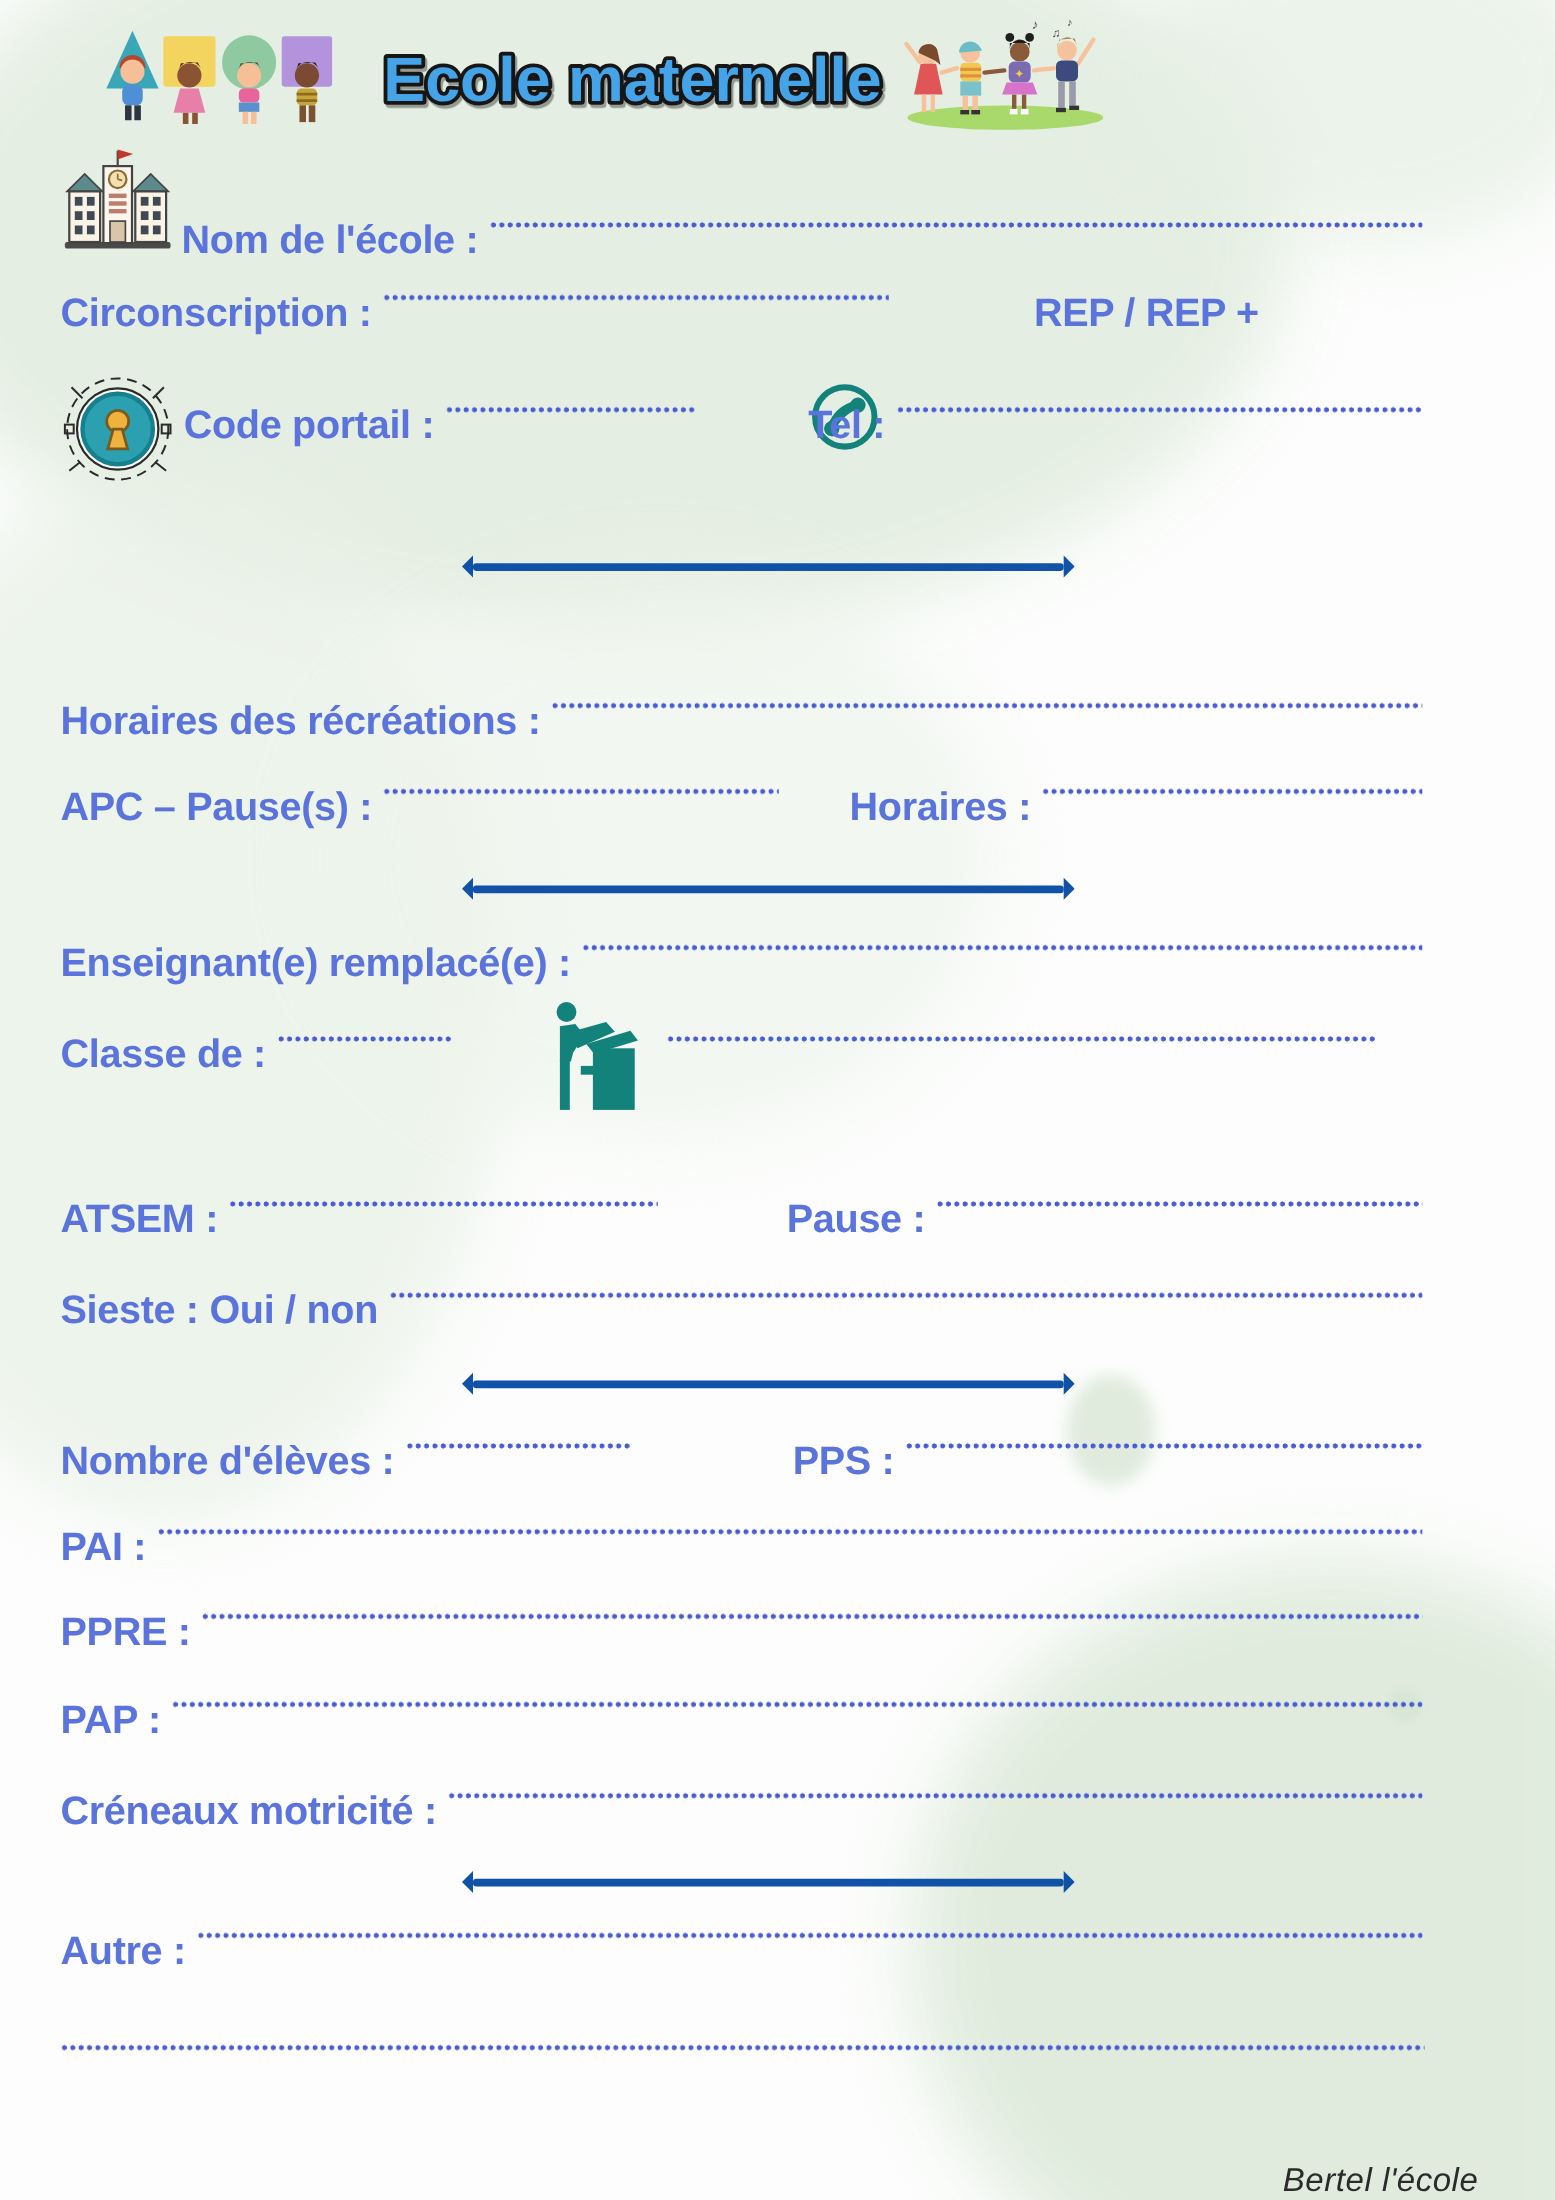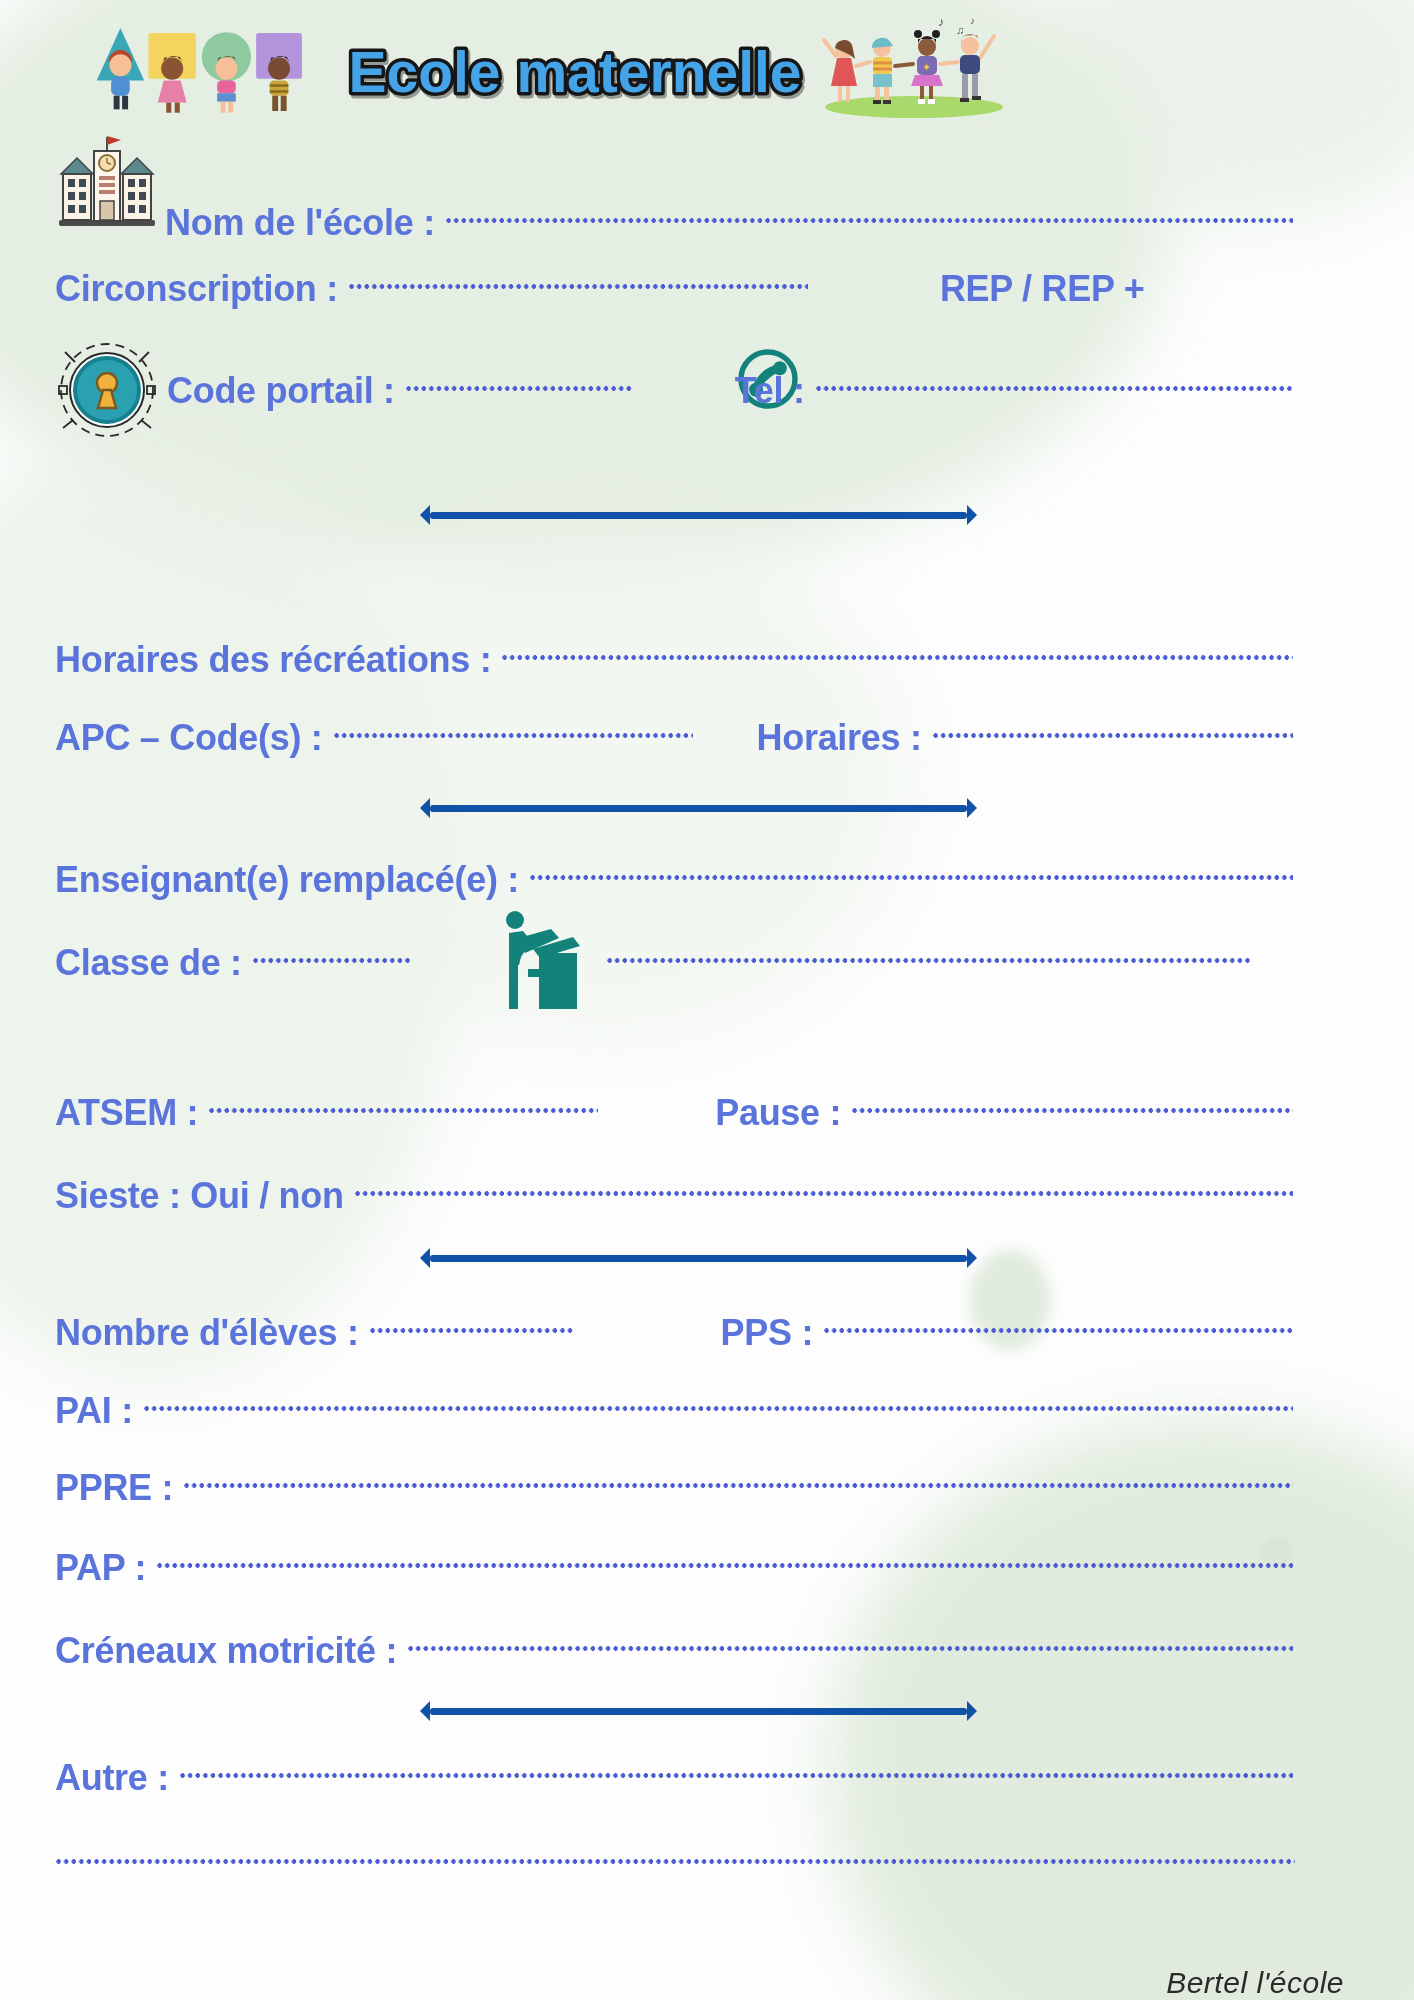--- a/index.html
+++ b/index.html
@@ -18,21 +18,21 @@
   .b7{left:1262px;top:1536px;width:30px;height:30px;background:#d8e6d5;filter:blur(3px);}
 
   .title-svg{position:absolute;left:345px;top:26px;filter:drop-shadow(2px 3px 0 rgba(0,0,0,0.35));}
   .illu{position:absolute;}
   .illu-left{left:95px;top:24px;}
   .illu-right{left:818px;top:14px;}
   .abs-icon{position:absolute;}
 
   .row{
     position:absolute;left:55px;width:1240px;height:46px;
-    display:flex;align-items:center;
+    display:flex;align-items:flex-start;
   }
   .lbl{
     font-size:36px;font-weight:bold;color:var(--label-blue,#5b74dc);
     line-height:1;white-space:nowrap;letter-spacing:-0.3px;
   }
   .leader{
     flex:1 1 auto;height:9px;margin:0 2px 5px 10px;
     background-image:radial-gradient(circle at 3.6px 4.5px,var(--dots-blue,#4a5cd4) 2.1px,transparent 2.5px);
     background-size:7.6px 9px;background-repeat:repeat-x;background-position:left center;
   }
@@ -246,21 +246,21 @@
     <polygon points="557,11 547,1 547,21" fill="var(--divider-blue,#0f52a8)"></polygon>
   </svg>
 
 
   <div class="row" style="top:637px">
     <span class="lbl">Horaires des récréations :</span>
     <span class="leader"></span>
   </div>
 
   <div class="row" style="top:715px">
-    <span class="lbl">APC – Code(s) :</span>
+    <span class="lbl">APC – Pause(s) :</span>
     <span class="leader f0" style="flex:0 0 360px"></span>
     <span class="sp" style="width:62px"></span>
     <span class="lbl">Horaires :</span>
     <span class="leader"></span>
   </div>
 
   <svg class="divider" style="top:797px" viewBox="0 0 557 22">
     <rect x="10" y="8" width="537" height="7" rx="3" fill="var(--divider-blue,#0f52a8)"></rect>
     <polygon points="0,11 10,1 10,21" fill="var(--divider-blue,#0f52a8)"></polygon>
     <polygon points="557,11 547,1 547,21" fill="var(--divider-blue,#0f52a8)"></polygon>

